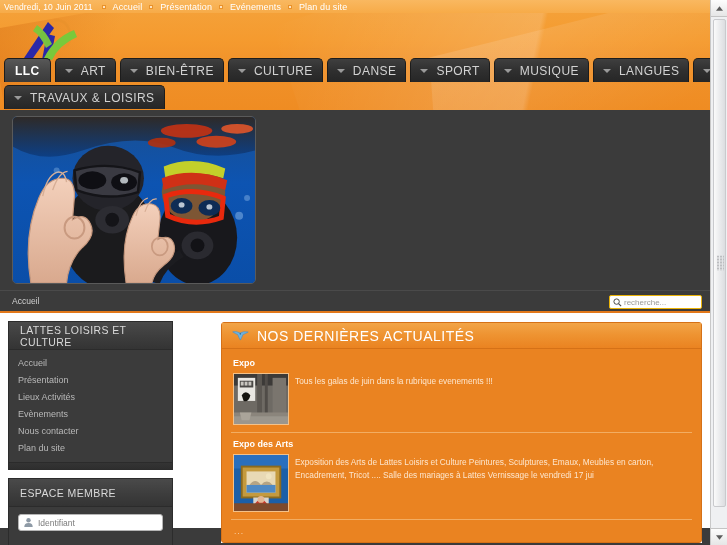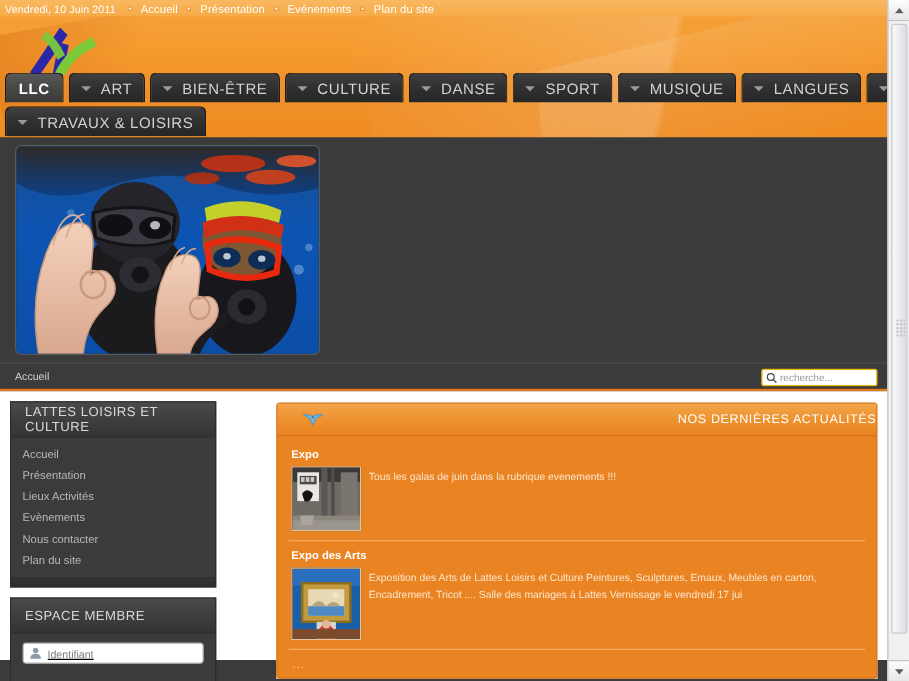--- a/index.html
+++ b/index.html
@@ -239,21 +239,20 @@
     text-decoration: none;
   }
   .side-foot {
     height: 7px;
     background: linear-gradient(180deg, #343434 0%, #2e2e2e 100%);
     border-top: 1px solid #2b2b2b;
   }
   .member-body {
     background: #3b3b3b;
     padding: 7px 9px 9px 9px;
-    text-decoration: underline;
   }
   .field {
     display: flex;
     align-items: center;
     background: #ffffff;
     border: 1px solid #b5b5b5;
     border-radius: 3px;
     height: 17px;
     padding-left: 4px;
     margin-bottom: 5px;
@@ -279,27 +278,26 @@
   }
   .panel {
     background: #ea8321;
     border: 1px solid #d57117;
     border-radius: 3px;
   }
   .panel-title {
     height: 26px;
     display: flex;
     align-items: center;
-    padding-left: 20px;
+    padding-left: 10px;
     background: linear-gradient(180deg, #f2a548 0%, #ee9331 48%, #ea8321 100%);
     border-bottom: 1px solid #d57117;
     color: #ffffff;
-    font-size: 10px;
+    font-size: 14px;
     letter-spacing: 0.5px;
-    justify-content: space-between;
   }
   .panel-title .bird { margin-right: 8px; display: flex; align-items: center; }
   .panel-body { padding: 9px 7px 6px 7px; }
 
   .article { margin-bottom: 2px; }
   .art-title {
     color: #ffffff;
     font-size: 9px;
     font-weight: bold;
     margin-bottom: 5px;

